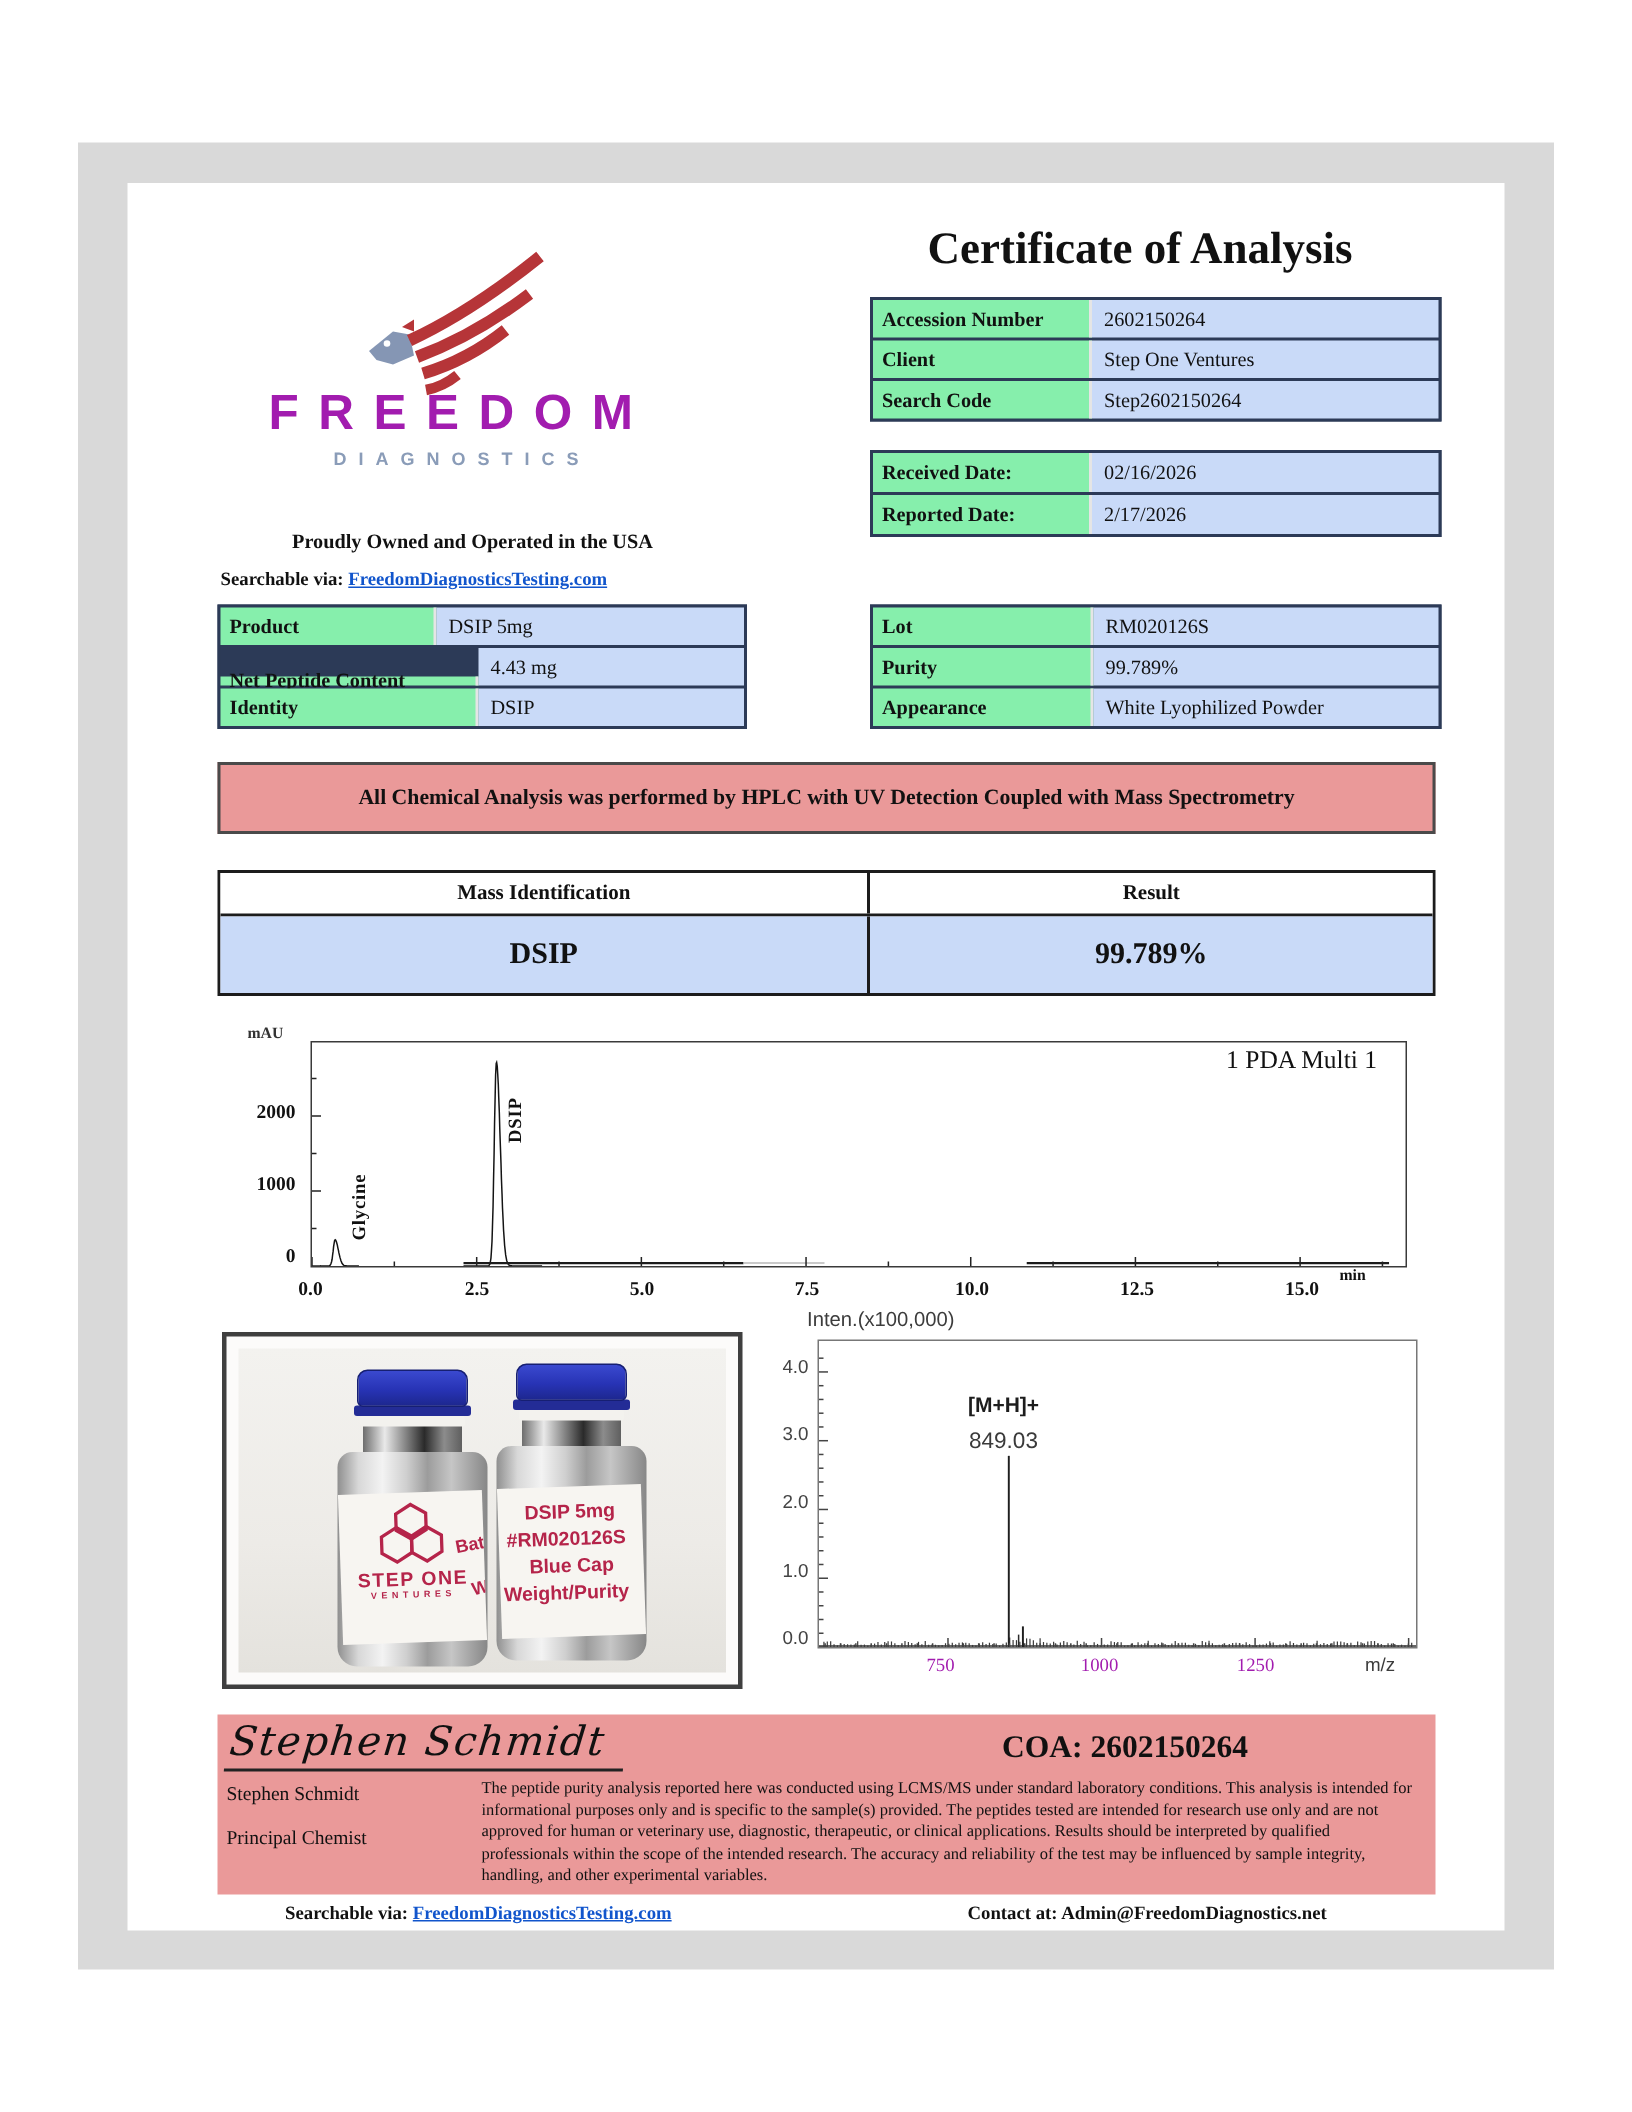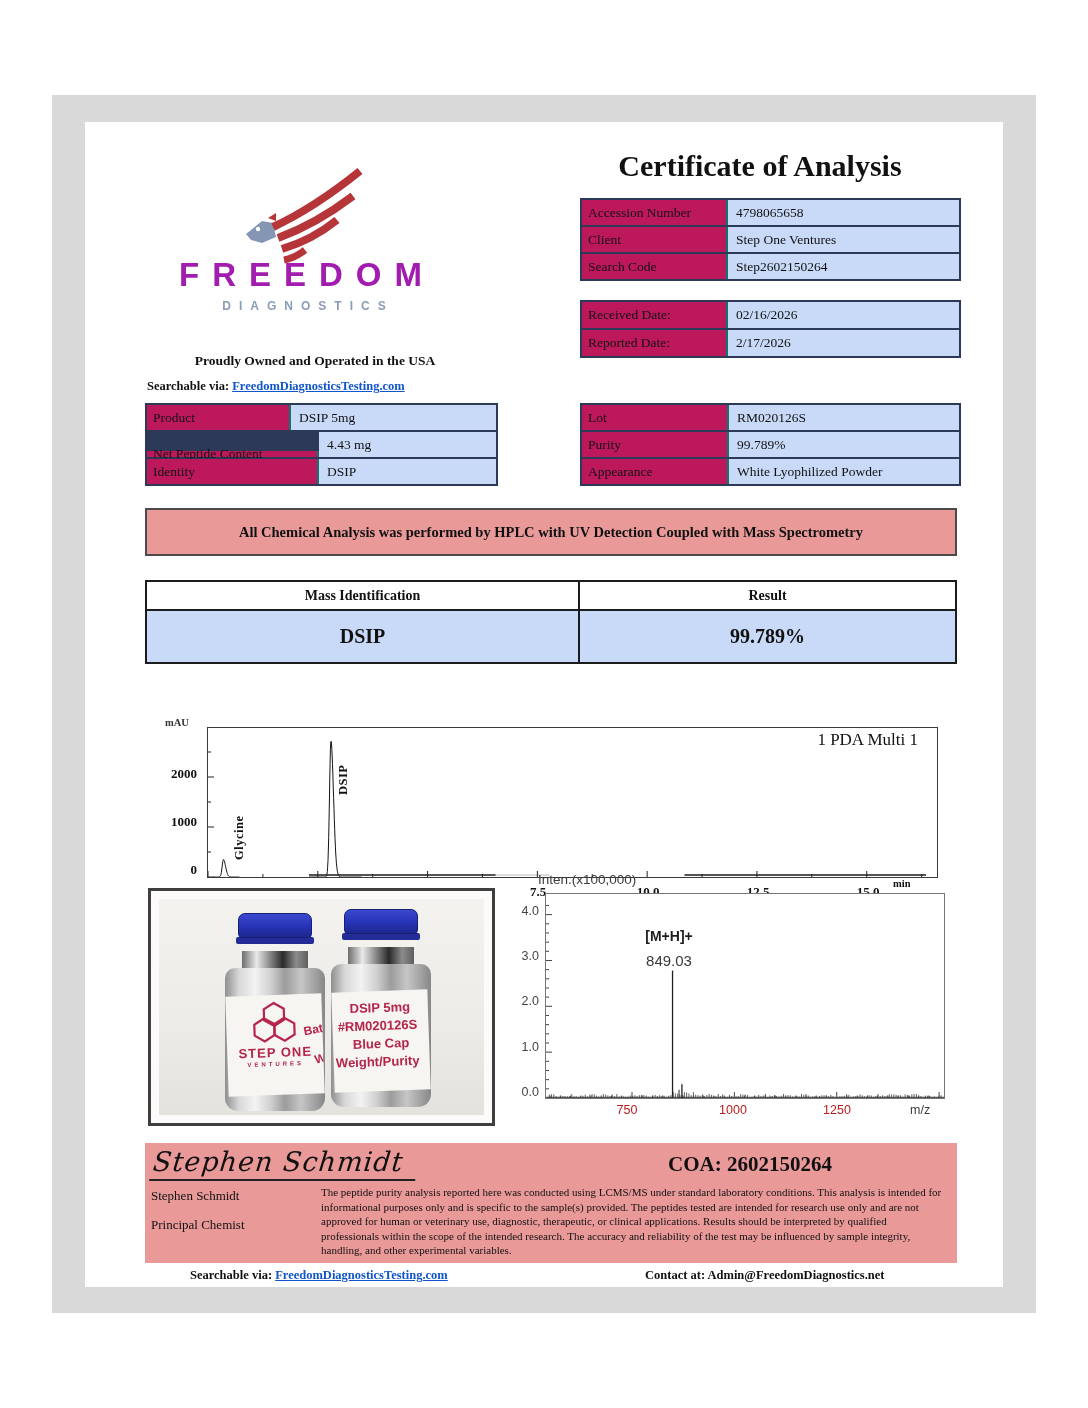--- a/index.html
+++ b/index.html
@@ -17,43 +17,43 @@
          color:#8a9cb8;text-align:center;font-weight:bold;}
   .tagline{font-weight:bold;font-size:13.5px;text-align:center;}
   .search-line{font-weight:bold;font-size:12.5px;}
   .link{color:#1155cc;text-decoration:underline;font-weight:bold;cursor:pointer;}
   .doc-title{font-weight:bold;font-size:30px;text-align:center;}
 
   
   .itable{position:absolute;border:2px solid #2c3a57;background:#2c3a57;}
   .itable .row{display:flex;height:25px;border-bottom:2px solid #2c3a57;}
   .itable .row:last-child{border-bottom:none;}
-  .itable .lab{background:#be185d;font-weight:normal;font-size:13.5px;padding:0 6px;
-               border-right:2px solid #0f766e;display:flex;align-items:center;box-sizing:border-box;}
+  .itable .lab{background:#86efac;font-weight:bold;font-size:13.5px;padding:0 6px;
+               border-right:2px solid #e5e5e5;display:flex;align-items:center;box-sizing:border-box;}
   .itable .val{background:#c9daf8;font-size:13.5px;padding:0 8px;flex:1;display:flex;align-items:center;}
 
   .banner{position:absolute;background:#ea9999;border:2px solid #4a4a4a;display:flex;
           align-items:center;justify-content:center;font-weight:bold;font-size:14.5px;box-sizing:border-box;}
 
   .mass-table{position:absolute;border:2px solid #1c1c1c;box-sizing:border-box;}
   .mass-table .hrow{display:flex;height:27px;background:#fff;border-bottom:2px solid #1c1c1c;}
   .mass-table .drow{display:flex;height:51px;background:#c9daf8;}
   .mass-table .c1{width:433px;border-right:2px solid #1c1c1c;display:flex;align-items:center;justify-content:center;box-sizing:border-box;}
   .mass-table .c2{flex:1;display:flex;align-items:center;justify-content:center;}
   .mass-table .hrow div{font-weight:bold;font-size:14px;}
   .mass-table .drow div{font-weight:bold;font-size:20px;}
 
   
   .plotbox{position:absolute;border:1px solid #3a3a3a;background:#fff;}
   .tick-label{position:absolute;font-weight:bold;font-size:13px;text-align:center;width:44px;}
   .ytick-label{position:absolute;font-weight:bold;font-size:13px;text-align:right;width:52px;}
   .vert-label{position:absolute;writing-mode:vertical-rl;transform:rotate(180deg);
               font-weight:bold;font-size:12.5px;letter-spacing:0.5px;}
   .ms-font{font-family:"Liberation Sans",sans-serif;color:#3c3c3c;}
-  .ms-tick{position:absolute;font-family:Liberation Sans, sans-serif;font-size:12.5px;color:#b91c1c;text-align:center;width:44px;}
+  .ms-tick{position:absolute;font-family:Liberation Serif, serif;font-size:12.5px;color:#a21caf;text-align:center;width:44px;}
   .ms-ytick{position:absolute;font-family:"Liberation Sans",sans-serif;font-size:12.5px;color:#444;text-align:right;width:34px;}
 
   
   .photo{position:absolute;border:3px solid #3f3f3f;background:#fcfbfa;box-sizing:border-box;}
   .photo-inner{position:absolute;left:8px;top:8px;right:8px;bottom:8px;
                background:linear-gradient(180deg,#f3f2ef 0%,#edebe7 60%,#e4e2dd 100%);overflow:hidden;}
   .vial{position:absolute;width:100px;height:198px;}
   .cap{position:absolute;left:13px;top:0;width:74px;height:25px;border-radius:7px 7px 4px 4px;
        background:linear-gradient(180deg,#3a49cf 0%,#2733b5 55%,#1d278f 100%);border:1px solid #161f72;box-sizing:border-box;}
   .capskirt{position:absolute;left:11px;top:24px;width:78px;height:7px;background:#232c96;border-radius:2px;}
@@ -96,21 +96,21 @@
     <div class="abs search-line" style="left:62px;top:257px;">
       <span>Searchable via:</span>
       <span class="link">FreedomDiagnosticsTesting.com</span>
     </div>
 
     <div class="abs doc-title" style="left:440px;top:27px;width:470px;">Certificate of Analysis</div>
 
     <div class="itable" style="left:495px;top:76px;width:377px;">
       <div class="row">
         <div class="lab" style="width:146px;">Accession Number</div>
-        <div class="val">4798065658</div>
+        <div class="val">2602150264</div>
       </div>
       <div class="row">
         <div class="lab" style="width:146px;">Client</div>
         <div class="val">Step One Ventures</div>
       </div>
       <div class="row">
         <div class="lab" style="width:146px;">Search Code</div>
         <div class="val">Step2602150264</div>
       </div>
     </div>
@@ -162,21 +162,21 @@
       <div class="hrow">
         <div class="c1">Mass Identification</div>
         <div class="c2">Result</div>
       </div>
       <div class="drow">
         <div class="c1">DSIP</div>
         <div class="c2">99.789%</div>
       </div>
     </div>
 
-    <div class="abs" id="hplc" style="left:60px;top:561px;width:812px;height:192px;margin-top:33px;">
+    <div class="abs" id="hplc" style="left:60px;top:561px;width:812px;height:192px;">
       <div class="abs" style="left:20px;top:1px;font-size:10.5px;font-weight:bold;color:#333;">mAU</div>
       <div class="ytick-label" style="left:0px;top:50px;">2000</div>
       <div class="ytick-label" style="left:0px;top:98px;">1000</div>
       <div class="ytick-label" style="left:0px;top:146px;">0</div>
       <div class="plotbox" style="left:62px;top:11px;width:729px;height:149px;">
         <svg id="hplc-svg" width="729" height="149" style="position:absolute;left:0;top:0;">
             <path d="M5.3,149.0L5.6,149.0L6.0,149.0L6.3,149.0L6.7,149.0L7.0,149.0L7.4,149.0L7.7,149.0L8.1,149.0L8.4,149.0L8.8,149.0L9.1,149.0L9.5,149.0L9.8,149.0L10.2,149.0L10.5,149.0L10.9,149.0L11.2,148.9L11.6,148.8L11.9,148.6L12.3,148.2L12.6,147.5L13.0,146.3L13.4,144.5L13.7,142.0L14.1,139.1L14.4,136.1L14.8,133.6L15.1,131.9L15.5,131.5L15.8,131.8L16.2,132.6L16.5,133.7L16.9,135.1L17.2,136.7L17.6,138.4L17.9,140.1L18.3,141.7L18.6,143.1L19.0,144.4L19.3,145.5L19.7,146.4L20.0,147.2L20.4,147.7L20.7,148.1L21.1,148.4L21.4,148.6L21.8,148.8L22.1,148.8L22.5,148.9L22.8,148.9L23.2,149.0L23.5,149.0L23.9,149.0L24.2,149.0L24.6,149.0L24.9,149.0L25.3,149.0L25.6,149.0L26.0,149.0L26.3,149.0L26.7,149.0L27.1,149.0L27.4,149.0L27.8,149.0L28.1,149.0L28.5,149.0L28.8,149.0L29.2,149.0L29.5,149.0L29.9,149.0L30.2,149.0L30.6,149.0L30.9,149.0L31.3,149.0" stroke="#141414" stroke-width="1" fill="none"></path>
             <path d="M101.0,149.0L101.4,149.0L101.7,149.0L102.1,149.0L102.4,149.0L102.8,149.0L103.1,149.0L103.5,149.0L103.8,149.0L104.2,149.0L104.5,149.0L104.9,149.0L105.2,149.0L105.6,149.0L105.9,149.0L106.3,149.0L106.6,149.0L107.0,149.0L107.3,149.0L107.7,149.0L108.0,149.0L108.4,149.0L108.7,149.0L109.1,149.0L109.4,149.0L109.8,149.0L110.1,149.0L110.5,149.0L110.8,149.0L111.2,149.0L111.5,149.0L111.9,149.0L112.2,149.0L112.6,149.0L113.0,149.0L113.3,149.0L113.7,149.0L114.0,149.0L114.4,149.0L114.7,149.0L115.1,149.0L115.4,149.0L115.8,149.0L116.1,149.0L116.5,149.0L116.8,149.0L117.2,149.0L117.5,148.9L117.9,148.7L118.2,148.4L118.6,147.6L118.9,146.2L119.3,143.7L119.6,139.4L120.0,132.7L120.3,123.0L120.7,109.7L121.0,93.1L121.4,74.0L121.7,54.1L122.1,35.8L122.4,21.7L122.8,14.0L123.1,13.3L123.5,15.9L123.8,20.8L124.2,28.0L124.5,36.8L124.9,47.0L125.2,58.0L125.6,69.4L126.0,80.6L126.3,91.4L126.7,101.3L127.0,110.3L127.4,118.2L127.7,125.0L128.1,130.6L128.4,135.2L128.8,138.8L129.1,141.6L129.5,143.8L129.8,145.3L130.2,146.5L130.5,147.3L130.9,147.9L131.2,148.3L131.6,148.5L131.9,148.7L132.3,148.8L132.6,148.9L133.0,148.9L133.3,149.0L133.7,149.0L134.0,149.0L134.4,149.0L134.7,149.0L135.1,149.0L135.4,149.0L135.8,149.0L136.1,149.0L136.5,149.0L136.8,149.0L137.2,149.0L137.5,149.0L137.9,149.0L138.2,149.0L138.6,149.0L138.9,149.0L139.3,149.0L139.7,149.0L140.0,149.0L140.4,149.0L140.7,149.0L141.1,149.0L141.4,149.0L141.8,149.0L142.1,149.0L142.5,149.0L142.8,149.0L143.2,149.0L143.5,149.0L143.9,149.0L144.2,149.0L144.6,149.0L144.9,149.0L145.3,149.0L145.6,149.0L146.0,149.0L146.3,149.0L146.7,149.0L147.0,149.0L147.4,149.0L147.7,149.0L148.1,149.0L148.4,149.0L148.8,149.0L149.1,149.0L149.5,149.0L149.8,149.0L150.2,149.0L150.5,149.0L150.9,149.0L151.2,149.0L151.6,149.0L151.9,149.0L152.3,149.0L152.7,149.0L153.0,149.0L153.4,149.0" stroke="#141414" stroke-width="1" fill="none"></path>
             <line x1="101.00602409638552" y1="147" x2="287.64759036144574" y2="147" stroke="#1c1c1c" stroke-width="1.5"></line>
             <line x1="287.64759036144574" y1="147" x2="341.6638554216867" y2="147" stroke="#b9b9b9" stroke-width="1"></line>

